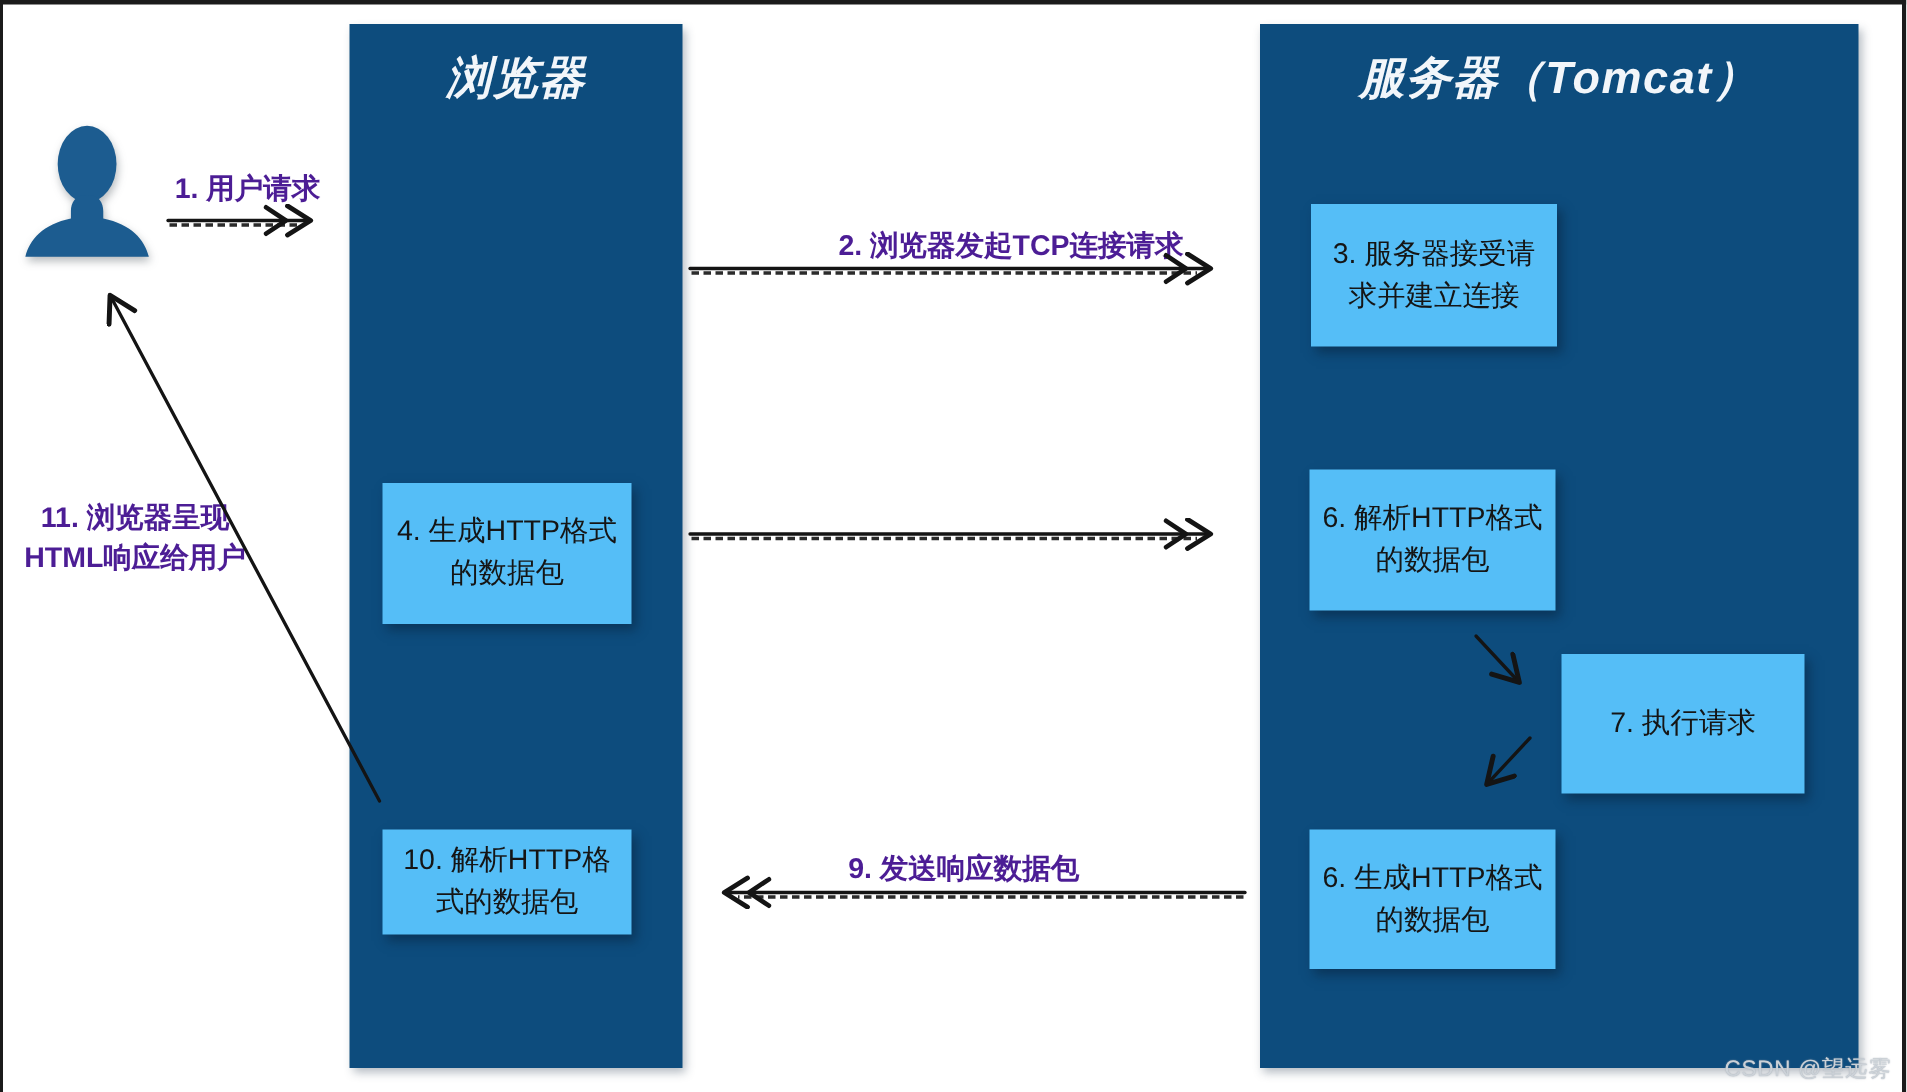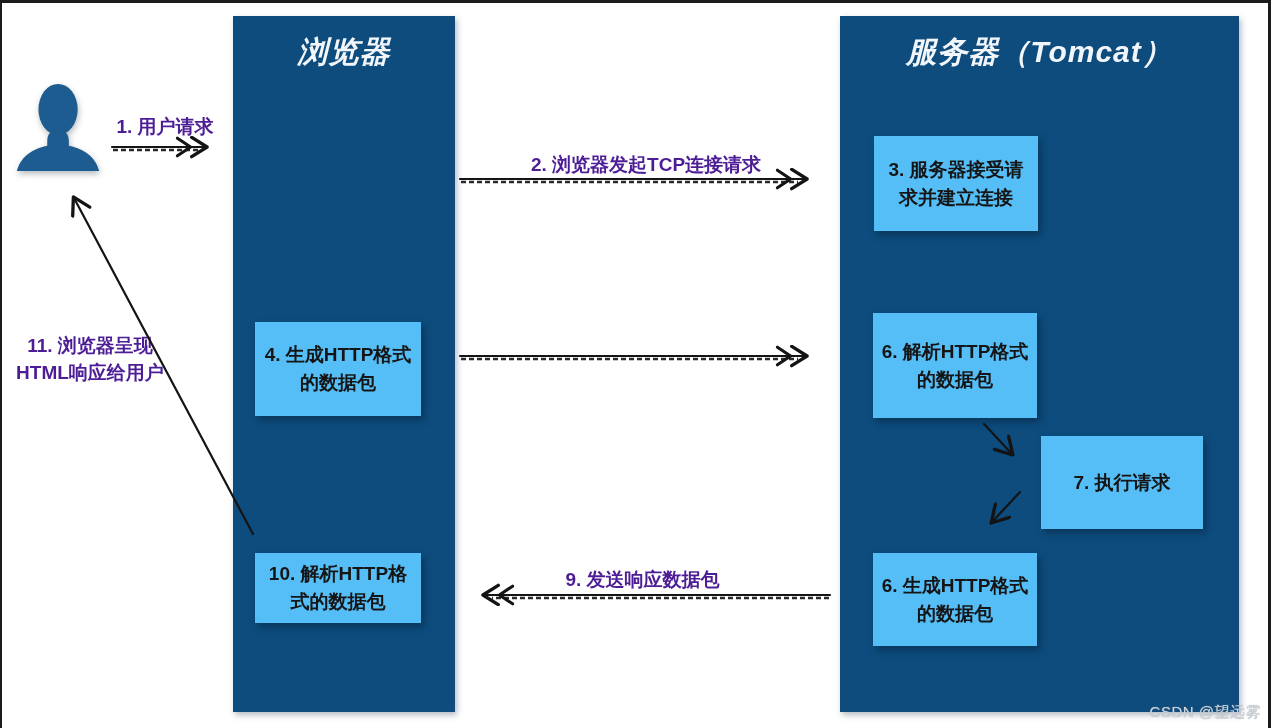--- a/index.html
+++ b/index.html
@@ -30,38 +30,38 @@
     font-size:30px;font-weight:700;
     color:var(--title_text,#f2f6fa);
     letter-spacing:1px;
   }
   .stepbox{
     position:absolute;
     background:var(--box,#55bef7);
     box-shadow:3px 4px 7px rgba(7,32,56,.5);
     display:flex;flex-direction:column;
     align-items:center;justify-content:center;
-    font-size:19px;font-weight:700;line-height:28px;
+    font-size:19px;font-weight:400;line-height:28px;
     color:var(--ink,#151515);
     text-align:center;
   }
   .b3 {left:874px;top:136px;width:164px;height:95px;}
   .b4 {left:255px;top:322px;width:166px;height:94px;}
-  .b6 {left:873px;top:313px;width:164px;height:105px;}
+  .b6 {left:873px;top:313px;width:164px;height:94px;}
   .b7 {left:1041px;top:436px;width:162px;height:93px;}
   .b8 {left:873px;top:553px;width:164px;height:93px;}
   .b10{left:255px;top:553px;width:166px;height:70px;}
   .lbl{
     position:absolute;
     font-size:19px;font-weight:700;color:#4c1d95;
     text-align:center;line-height:27px;
     white-space:nowrap;
   }
   .lbl1 {left:100px;top:113px;width:130px;}
-  .lbl2 {left:460px;top:151px;width:372px;}
+  .lbl2 {left:460px;top:151px;width:372px;padding-left:28px;}
   .lbl5 {left:460px;top:329px;width:340px;}
   .lbl9 {left:470px;top:566px;width:345px;}
   .lbl11{left:-4px;top:332px;width:188px;white-space:normal;}
   .overlay{position:absolute;left:0;top:0;z-index:10;pointer-events:none;}
   .actor{
     position:absolute;left:12px;top:82px;width:98px;height:92px;
     filter:drop-shadow(1px 3px 3px rgba(50,60,70,.35));
   }
   .watermark{
     position:absolute;right:10px;top:703px;

